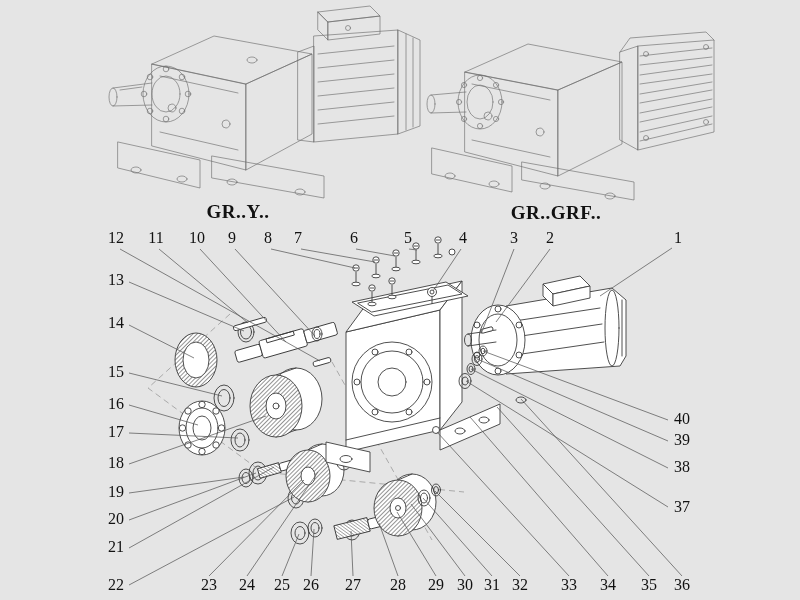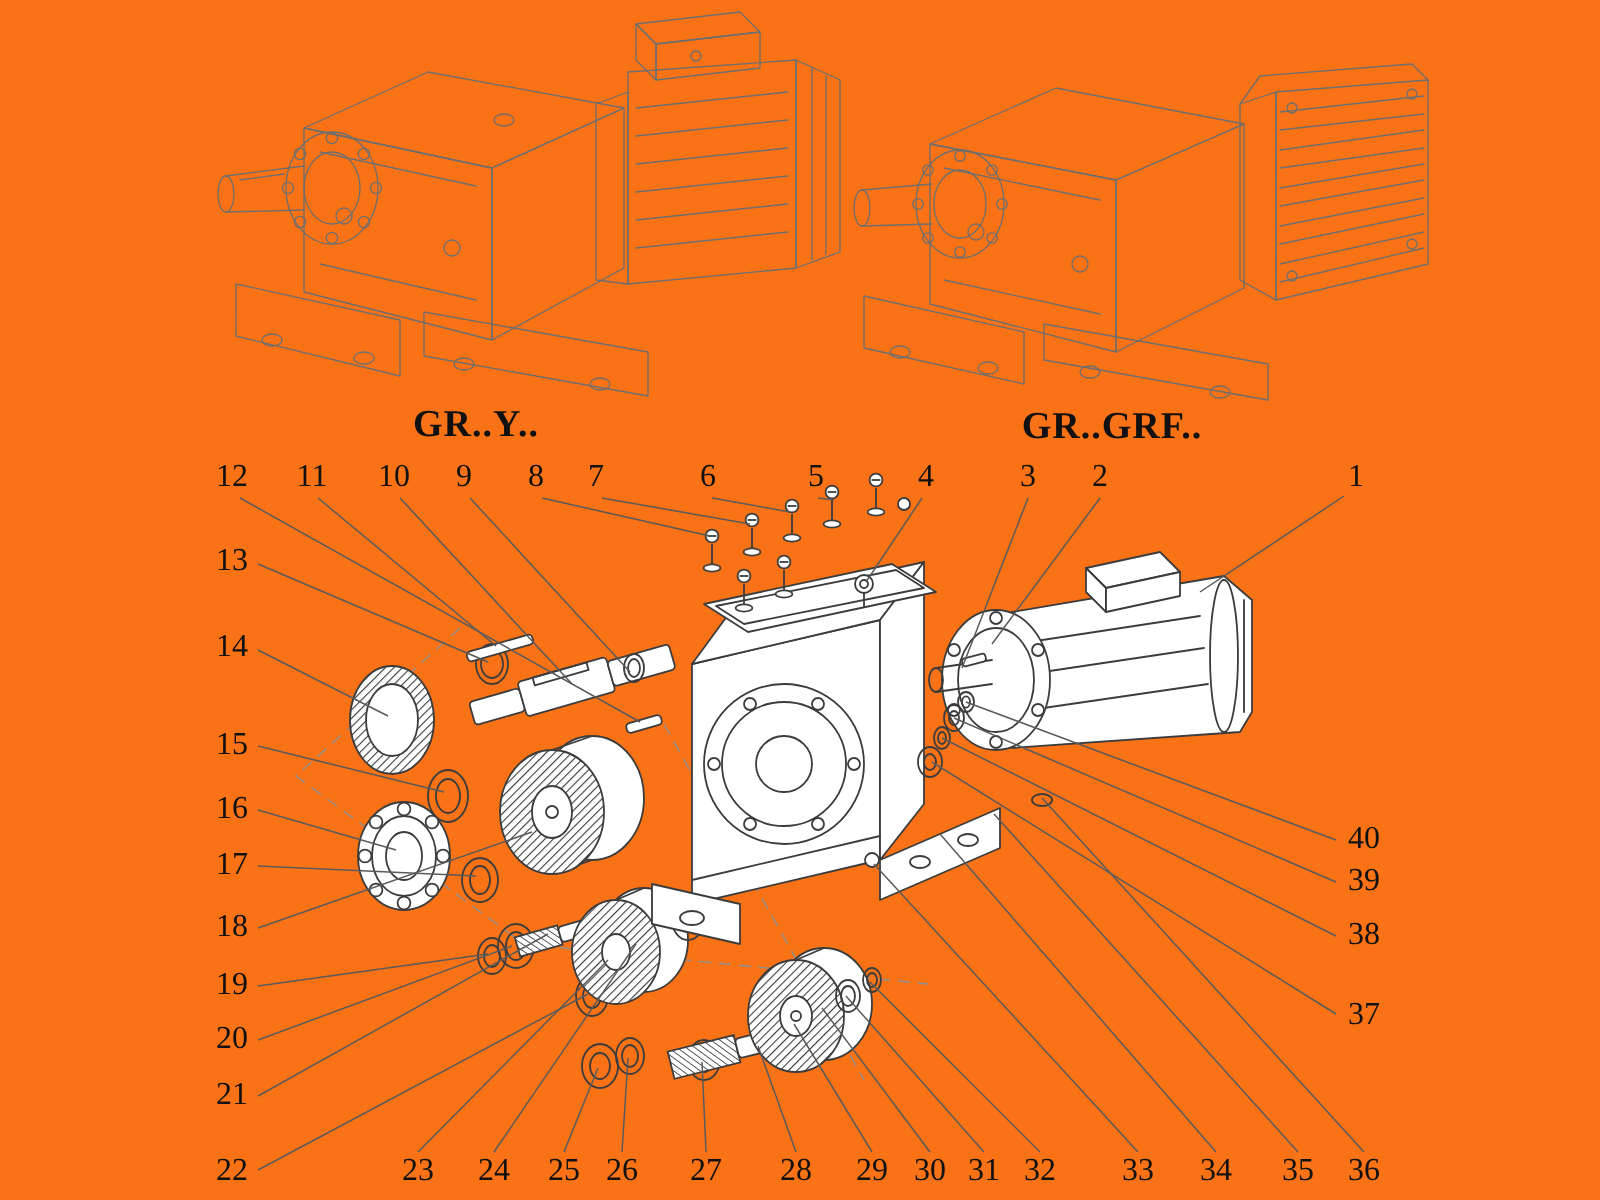--- a/index.html
+++ b/index.html
@@ -1,17 +1,17 @@
 <!DOCTYPE html>
 <html><head>
 <meta charset="utf-8">
 <style>
   html,body{margin:0;padding:0}
   body{width:800px;height:600px;background:#fff;overflow:hidden;font-family:"Liberation Serif",serif}
-  .canvas{position:relative;width:800px;height:600px;background:#f97316}
+  .canvas{position:relative;width:800px;height:600px;background:#e5e5e5}
   svg{display:block}
   .faint{stroke:#6e6e6e;stroke-width:.65;fill:none;stroke-linejoin:round;stroke-linecap:round}
   .ink{stroke:#3c3c3c;stroke-width:.9;fill:none;stroke-linejoin:round;stroke-linecap:round}
   .inkf{stroke:#3c3c3c;stroke-width:.9;fill:#fff;stroke-linejoin:round}
   .hatchf{stroke:#3c3c3c;stroke-width:.9;fill:url(#hatch)}
   .hatchf2{stroke:#3c3c3c;stroke-width:.9;fill:url(#hatch2)}
   .dash{stroke:#8f8f8f;stroke-width:.7;fill:none;stroke-dasharray:6 4}
   .leader{stroke:#5a5a5a;stroke-width:.75;fill:none}
   .callout{font-family:"Liberation Serif",serif;font-size:16px;fill:#111;text-anchor:middle}
   .title-text{font-family:"Liberation Serif",serif;font-size:19px;font-weight:bold;fill:#111;letter-spacing:.5px;text-anchor:middle}

